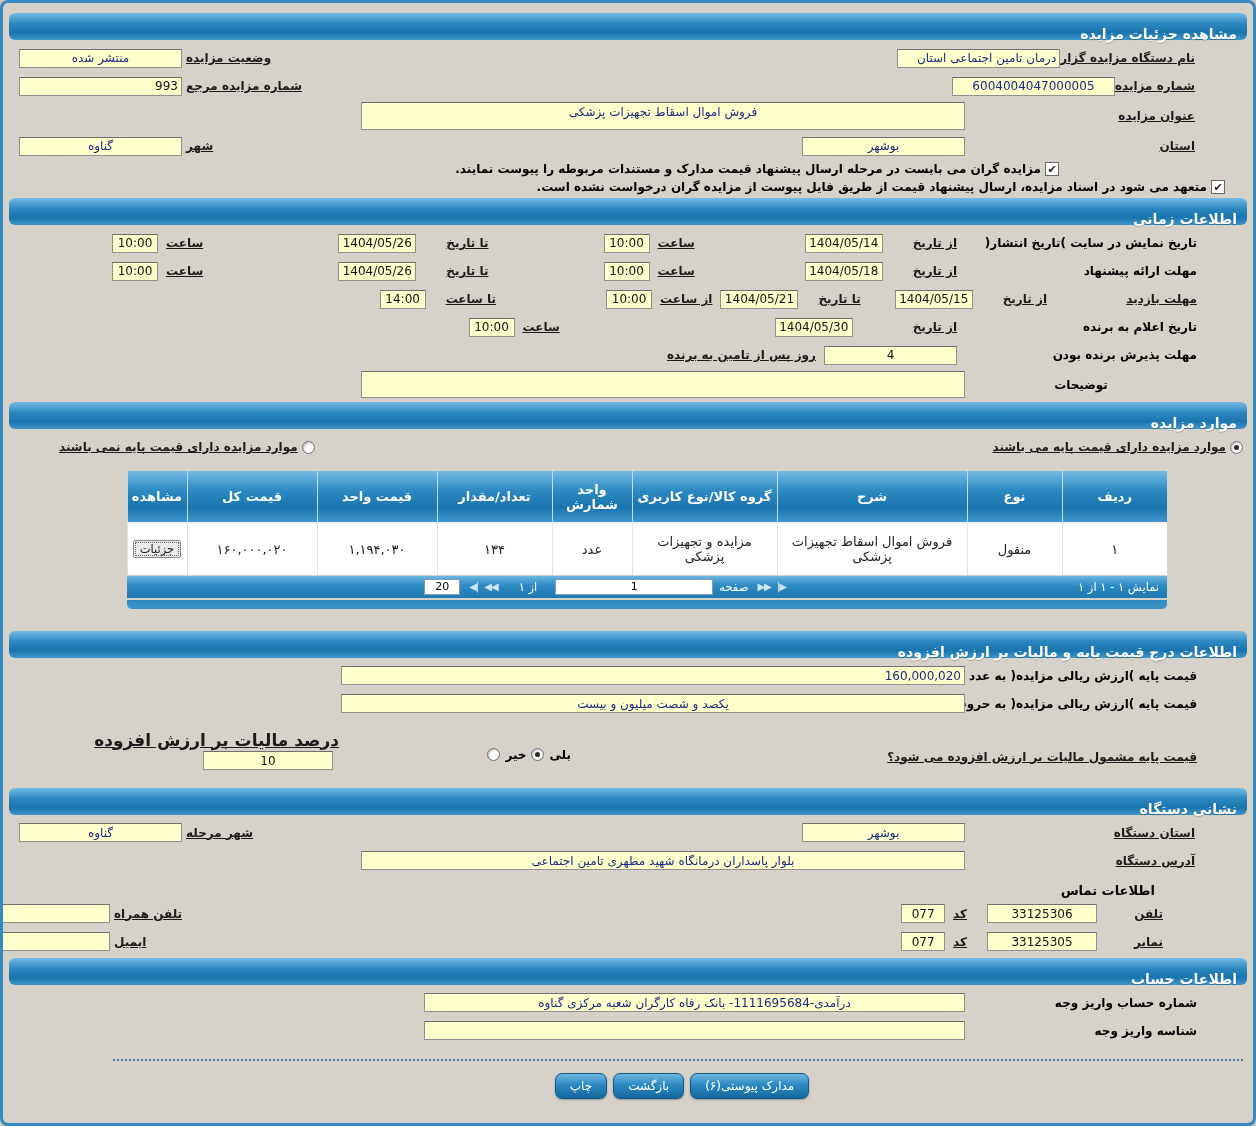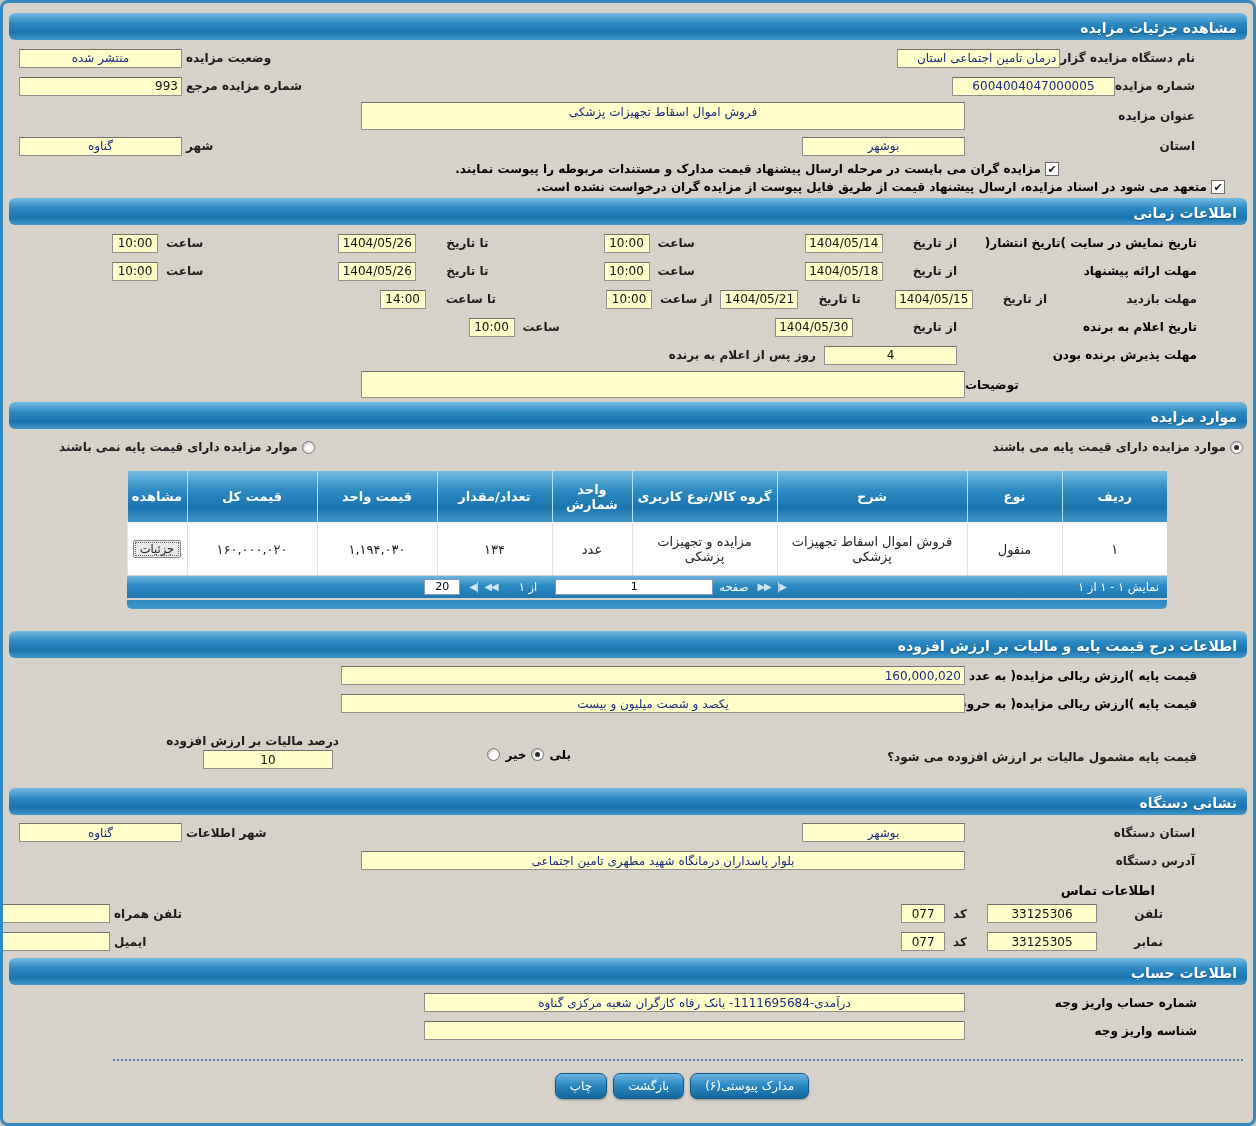--- a/index.html
+++ b/index.html
@@ -7,42 +7,42 @@
   body { font-family:"DejaVu Sans","Liberation Sans",sans-serif; }
   .page {
     width:1256px; height:1126px; overflow:hidden;
     background:#d6d2ca; border:3px solid #3389c0; border-radius:8px;
     padding:6px 6px 0 6px; direction:rtl; position:relative;
   }
   
   .sec-hdr {
     height:27px; line-height:27px; border-radius:6px;
     background:linear-gradient(180deg,#74bce4 0%,#2d89c2 38%,#1a74ae 72%,#3f96c9 100%);
-    color:#fff; font-weight:bold; font-size:14px; padding:2px 10px;
+    color:#fff; font-weight:bold; font-size:14px; padding:8px 10px;
     margin:4px 0 6px 0; text-shadow:0 1px 1px rgba(0,0,0,.25);
   }
   .frow { display:flex; align-items:center; margin:4px 2px; min-height:24px; }
-  .lbl { font-size:12px; font-weight:bold; color:#1c1c1c; white-space:nowrap; }
+  .lbl { font-size:12px; font-weight:bold; color:#1c1c1c; white-space:nowrap;text-decoration:underline; }
   .inp {
     background:#ffffcc; border:1px solid #8f8f8f; border-top-color:#6f6f6f;
     height:19px; font-size:12px; font-family:inherit; color:#1b2a80; padding:0 3px;
     text-align:center; overflow:hidden; white-space:nowrap;
   }
   .inp.dk { color:#111; }
   .inp.start { text-align:right; }
   textarea.inp { resize:none; line-height:15px; padding-top:2px; }
   .w163{width:163px}.w78{width:78px}.w46{width:46px}.w604{width:604px}
   .w624{width:624px}.w541{width:541px}.w133{width:133px}.w110{width:110px}.w44{width:44px}
   .g8{width:8px}.g20{width:20px}.g30{width:30px}.g34{width:34px}.g60{width:60px}
   .g110{width:110px}.g115{width:115px}.g135{width:135px}.g215{width:215px}
   .spacer{flex:1}
   .rgt50{margin-right:50px}
   .tl240{width:240px; font-size:12px; font-weight:bold; white-space:nowrap;}
   .tl232{width:232px; font-size:12px; font-weight:bold; white-space:nowrap;}
-  .tlc{width:232px; text-align:left;}
+  .tlc{width:232px; text-align:center;}
   
   .check {
     width:14px; height:14px; background:#fff; border:1px solid #6a6a6a;
     display:inline-flex; align-items:center; justify-content:center;
     font-size:11px; color:#222; margin-left:4px; flex:none;
   }
   .radio {
     width:13px; height:13px; border:1px solid #707070; border-radius:50%;
     background:#fdfdfd; display:inline-block; position:relative; flex:none;
     box-shadow:inset 1px 1px 2px rgba(0,0,0,.25);
@@ -76,21 +76,21 @@
   .pager-cap {
     height:9px; margin-top:2px; border-radius:0 0 5px 5px;
     background:linear-gradient(180deg,#2d89c2 0%,#3f96c9 100%);
   }
   .pg-inp { background:#fff; border:1px solid #7f9db9; height:16px; font-size:11px; text-align:center; font-family:inherit;}
   .pg-ico { color:#cfe6f2; font-size:10px; letter-spacing:-1px; margin:0 3px; cursor:default; }
   .vat-row { position:relative; height:54px; margin-top:14px; }
   .vat-q { position:absolute; right:50px; top:20px; }
   .vat-radios { position:absolute; right:676px; top:18px; display:flex; align-items:center; gap:5px; font-size:12px; font-weight:bold; }
   .vat-pct { position:absolute; left:188px; top:0; width:142px; text-align:center; }
-  .vat-pct .lbl { font-size:12px; }
+  .vat-pct .lbl { font-size:17px; }
   .dotline { border-bottom:2px dotted #4a7fb0; margin:16px 4px 10px 104px; }
   .btn-row { display:flex; justify-content:center; gap:6px; margin-top:12px; position:relative; right:-54px; }
   .btn {
     background:linear-gradient(180deg,#6cb7e0 0%,#2d89c2 45%,#13689c 100%);
     border:1px solid #0e5c8c; border-radius:7px; color:#fff; font-family:inherit;
     font-size:12px; padding:5px 14px; cursor:pointer; box-shadow:0 1px 2px rgba(0,0,0,.3);
   }
   .contact-title { font-size:13px; font-weight:bold; margin:10px 92px 2px 0; }
 </style>
 </head>
@@ -213,21 +213,21 @@
       <span class="g215"></span>
     <span class="lbl">ساعت</span>
       <span class="g8"></span>
     <input class="inp w46 dk" value="10:00" style="">
   </div>
 
   <div class="frow rgt50">
     <span class="tl240">مهلت پذیرش برنده بودن</span>
     <input class="inp w133 dk" value="4" style="">
       <span class="g8"></span>
-    <span class="lbl">روز پس از اعلام به برنده</span>
+    <span class="lbl">روز پس از تامین به برنده</span>
   </div>
 
   <div class="frow rgt50">
     <span class="tl232 tlc">توضیحات</span>
     <textarea class="inp w604" style="height: 27px;"></textarea>
   </div>
 
   <div class="sec-hdr">
     <span>موارد مزایده</span>
   </div>
@@ -327,21 +327,21 @@
   </div>
 
   <div class="sec-hdr">
     <span>نشانی دستگاه</span>
   </div>
 
   <div class="frow">
     <span class="lbl rgt50" style="width:230px">استان دستگاه</span>
     <input class="inp w163" value="بوشهر" style="">
     <span class="spacer"></span>
-    <span class="lbl">شهر اطلاعات</span>
+    <span class="lbl">شهر مرحله</span>
     <input class="inp w163" style="margin-right: 4px; margin-left: 8px;" value="گناوه">
   </div>
 
   <div class="frow">
     <span class="lbl rgt50" style="width:230px">آدرس دستگاه</span>
     <input class="inp w604" value="بلوار پاسداران درمانگاه شهید مطهری تامین اجتماعی" style="">
   </div>
 
   <div class="contact-title">اطلاعات تماس</div>
 

